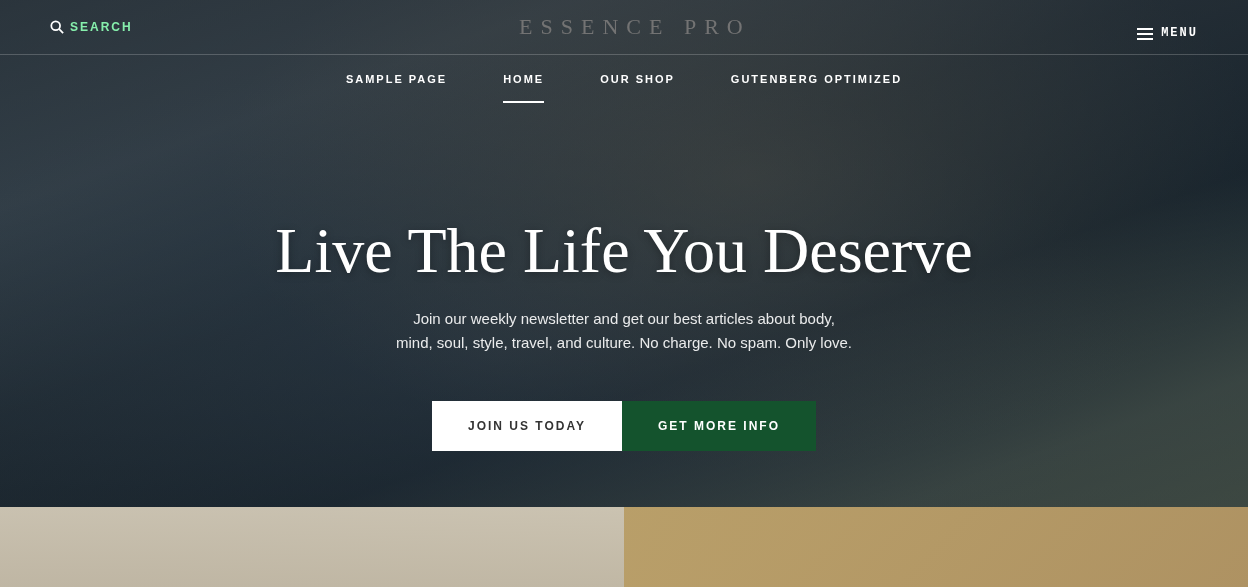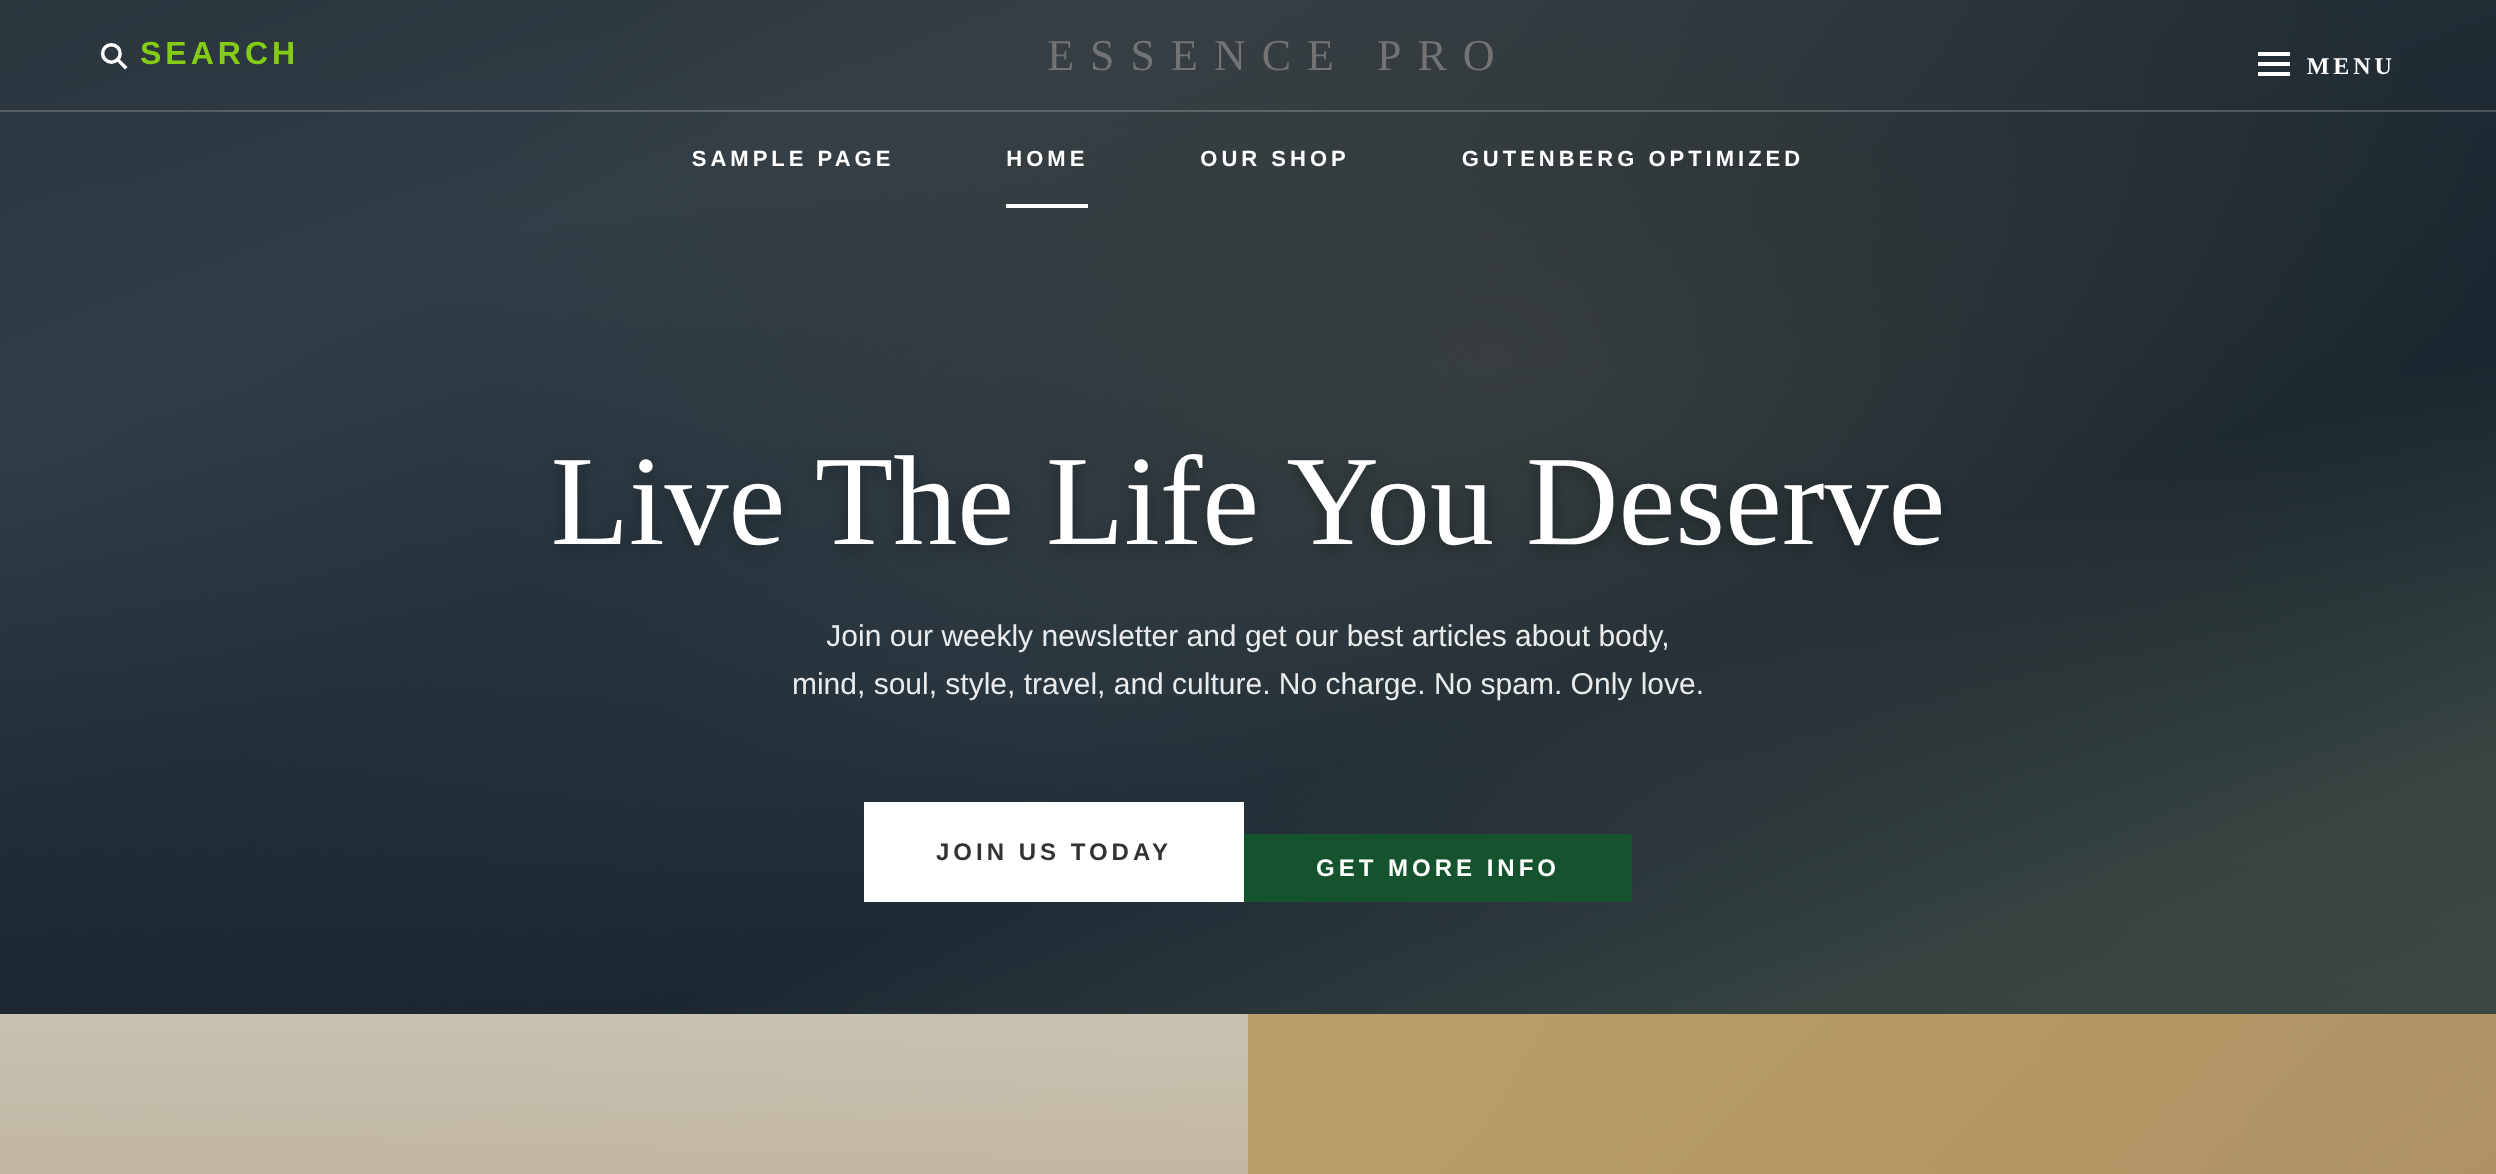--- a/index.html
+++ b/index.html
@@ -31,23 +31,23 @@
       align-items: center;
       justify-content: space-between;
       padding: 14px 50px;
       border-bottom: 1px solid rgba(255,255,255,0.2);
     }
 
     .search-btn {
       display: flex;
       align-items: center;
       gap: 6px;
-      color: #84cc16;
-      font-family: Arial, sans-serif;
-      font-size: 16px;
+      color: #86efac;
+      font-family: Arial, sans-serif;
+      font-size: 12px;
       font-weight: 600;
       letter-spacing: 2px;
       text-transform: uppercase;
       cursor: pointer;
       background: none;
       border: none;
     }
 
     .search-icon-svg {
       width: 14px;
@@ -61,24 +61,24 @@
       font-family: Georgia, serif;
       font-size: 22px;
       font-weight: 400;
       color: #737373;
       letter-spacing: 8px;
       text-transform: uppercase;
     }
 
     .menu-btn {
       display: flex;
-      align-items: flex-start;
+      align-items: flex-end;
       gap: 8px;
       color: #fff;
-      font-family: Liberation Serif, serif;
+      font-family: Liberation Mono, monospace;
       font-size: 12px;
       font-weight: 600;
       letter-spacing: 2px;
       text-transform: uppercase;
       cursor: pointer;
       background: none;
       border: none;
       margin-top: 12px;
     }
 
@@ -227,21 +227,20 @@
       font-size: 15px;
       color: rgba(255,255,255,0.9);
       line-height: 1.6;
       max-width: 460px;
       margin-bottom: 46px;
     }
 
     .hero-buttons {
       display: flex;
       gap: 0;
-      align-items: flex-end;
     }
 
     .btn-join {
       padding: 18px 36px;
       background: #fff;
       color: #333;
       font-family: Arial, sans-serif;
       font-size: 12px;
       font-weight: 700;
       letter-spacing: 2px;

